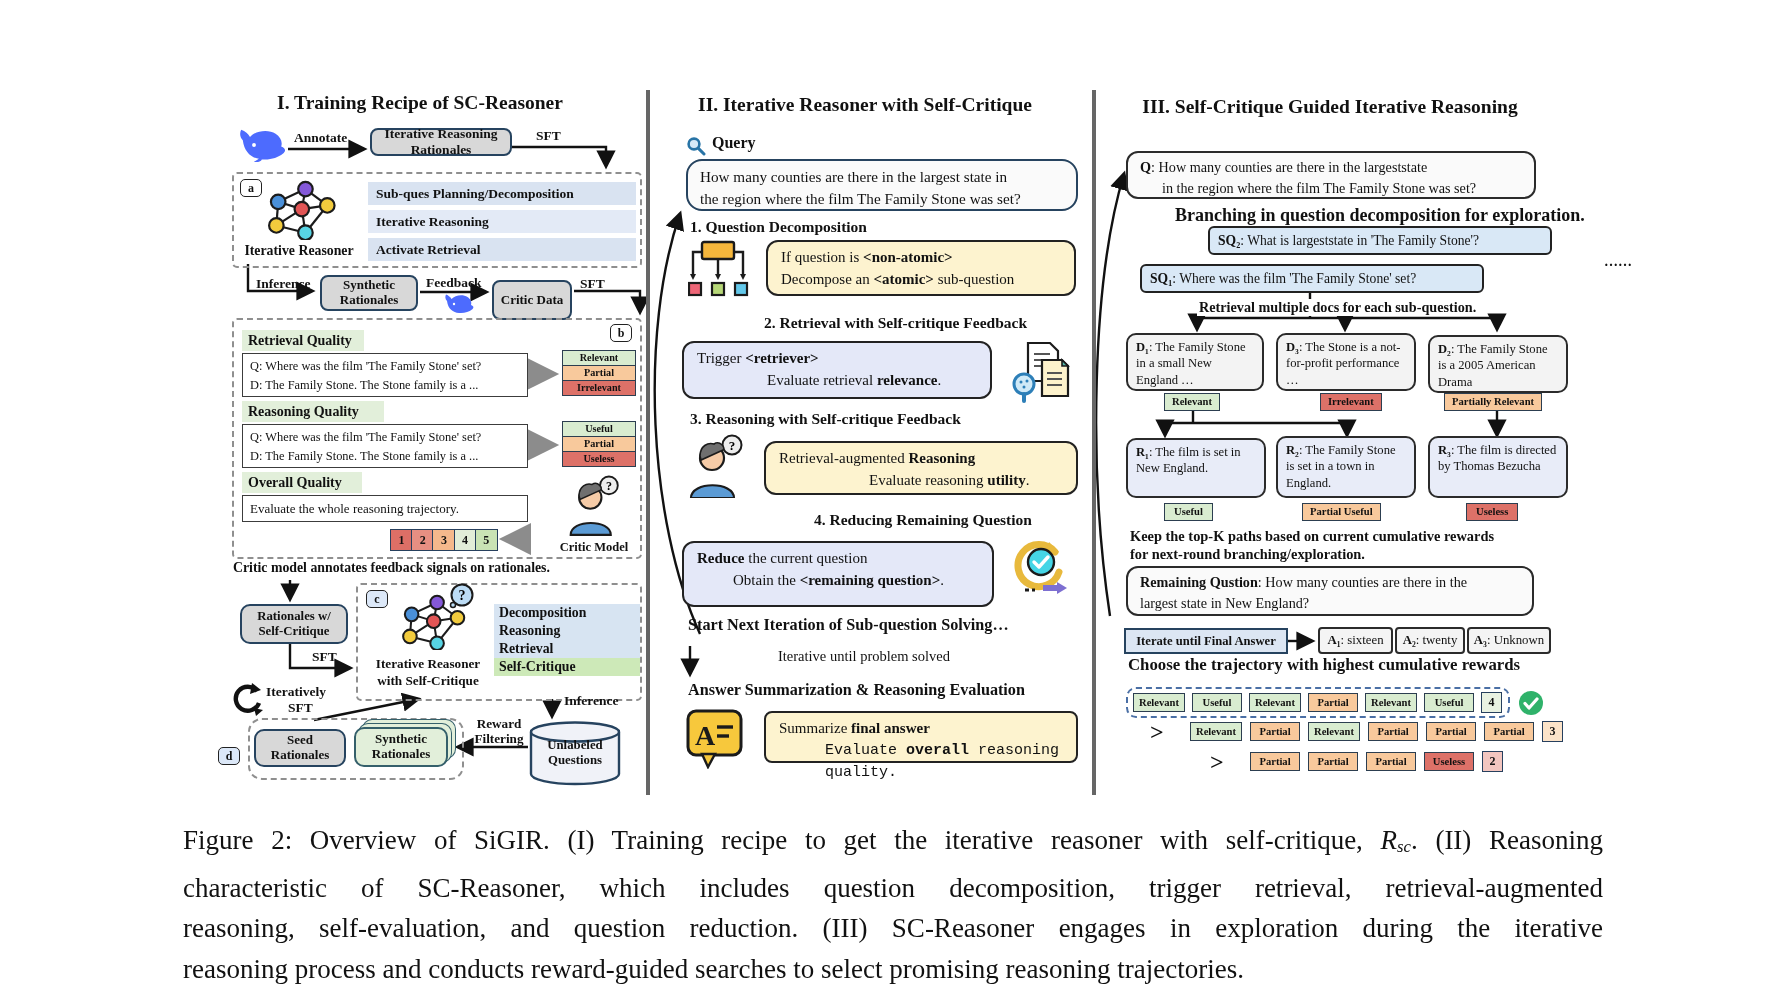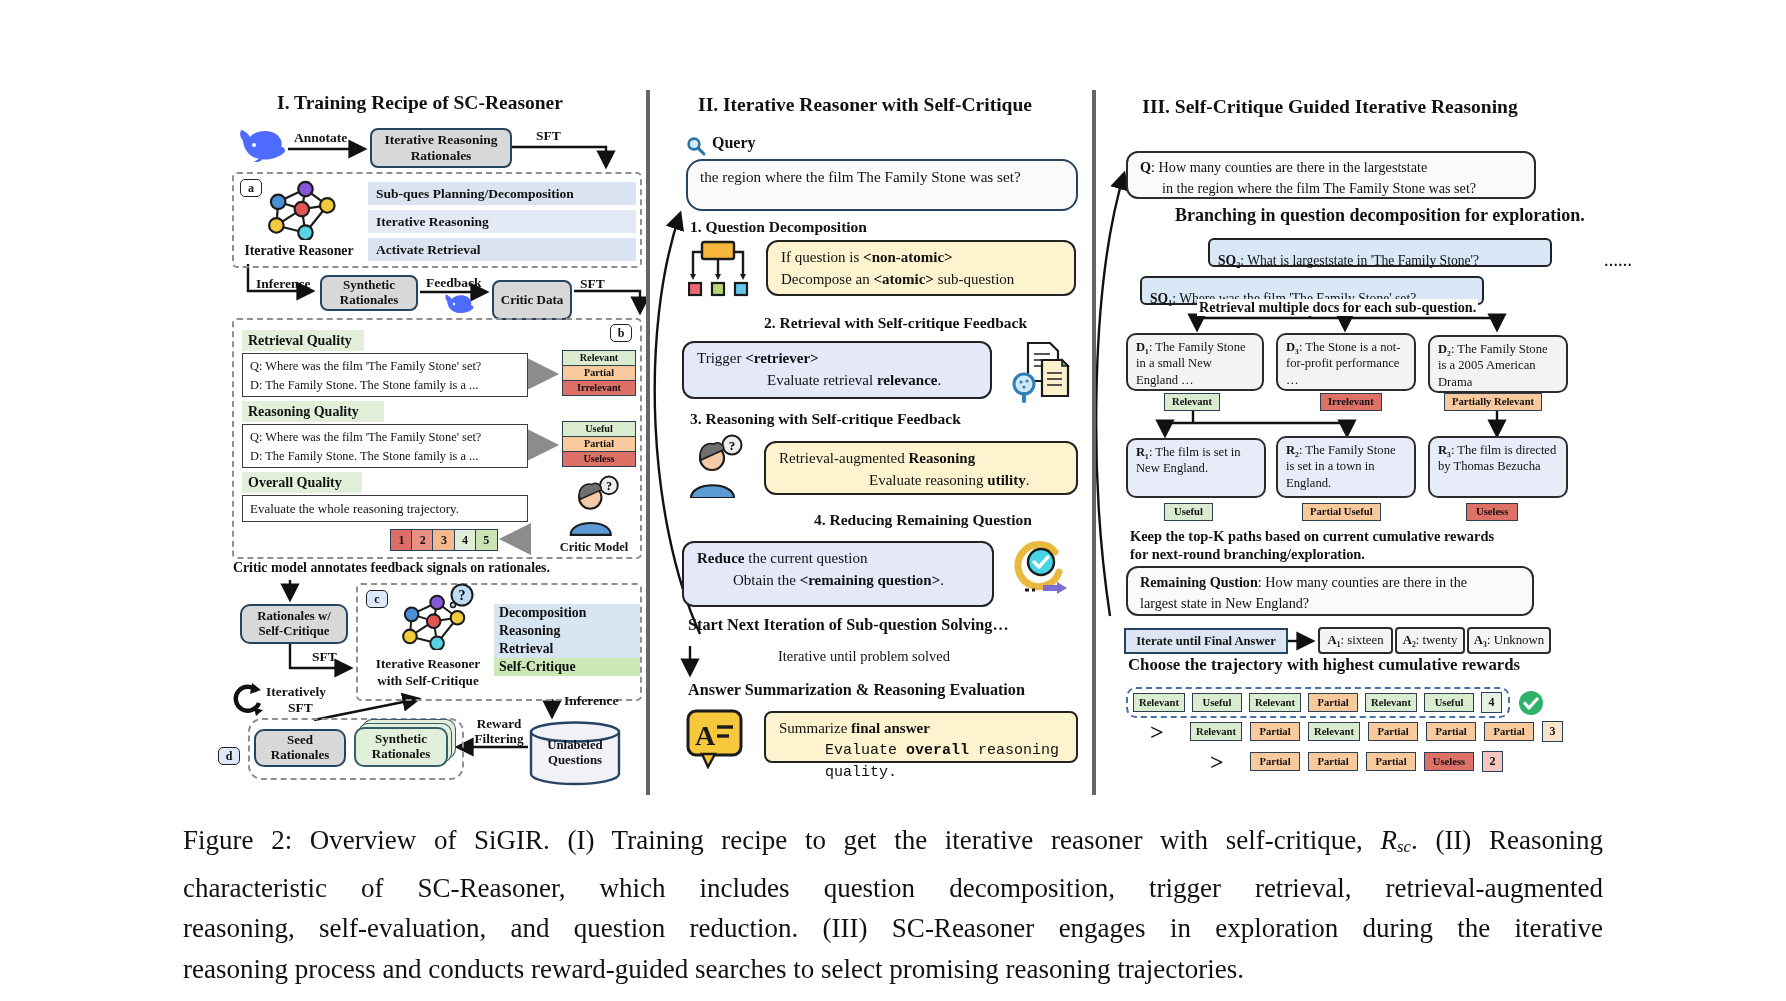--- a/index.html
+++ b/index.html
@@ -36,21 +36,21 @@
   .ybox{background:var(--accent-yellow-box);border:2px solid #222;border-radius:12px;
         font-size:15px;line-height:1.45;padding:5px 13px;box-sizing:border-box;}
   .bbox{background:var(--accent-blue-box);border:2px solid #222;border-radius:12px;
         font-size:15px;line-height:1.45;padding:5px 13px;box-sizing:border-box;}
   .step{font-weight:bold;font-size:15.5px;white-space:nowrap;}
   .qbox{background:#fafafa;border:2.4px solid var(--navy-border);border-radius:16px;
         font-size:15.2px;line-height:1.42;padding:5px 12px;box-sizing:border-box;}
   .q3box{background:#fafafa;border:2.2px solid #2b2b2b;border-radius:12px;
         font-size:14.2px;line-height:1.45;padding:4px 12px;box-sizing:border-box;}
   .sqbox{background:#d9e8f6;border:2px solid #222;border-radius:6px;font-size:13.6px;
-        line-height:25px;padding:8px 8px;box-sizing:border-box;white-space:nowrap;margin-top:12px;}
+        line-height:25px;padding:0 8px;box-sizing:border-box;white-space:nowrap;}
   .dbox{background:#f3f3f3;border:2px solid #2b2b2b;border-radius:10px;font-size:12.6px;
         line-height:1.3;padding:4px 8px;box-sizing:border-box;}
   .rbox{background:#e8ecf8;border:2px solid #2b2b2b;border-radius:10px;font-size:12.6px;
         line-height:1.3;padding:4px 8px;box-sizing:border-box;}
   .abox{background:#f4f4f4;border:2px solid #2b2b2b;border-radius:4px;font-size:12.8px;
         line-height:23px;text-align:center;box-sizing:border-box;white-space:nowrap;}
   .trow{display:flex;align-items:center;gap:8px;}
   .trow .tag{min-width:50px;font-size:10.6px;line-height:13px;padding:2px 5px;}
   .score{border:1.8px solid #27405e;font-weight:bold;font-size:12px;width:19px;height:19px;
          display:inline-flex;align-items:center;justify-content:center;}
@@ -111,21 +111,21 @@
   <div class="a divider" style="left:1092px;top:90px;height:705px;"></div>
 
   <div class="a ptitle" style="left:220px;top:92px;width:400px;">I. Training Recipe of SC-Reasoner</div>
 
   <svg class="a" style="left:238px;top:126px;" width="48" height="38" viewBox="0 0 60 44">
     <path d="M6 16 C2 12 2 7 4 3 C9 5 13 8 15 12 C22 4 38 2 47 8 C53 12 56 18 54 24 C60 26 60 30 56 33 C50 38 40 41 30 40 C18 39 8 32 6 16 Z" fill="#4d6bfe"></path>
     <circle cx="20" cy="22" r="2.4" fill="#fff"></circle>
     <path d="M30 40 C28 43 24 44 20 43 C23 41 26 40 27 38 Z" fill="#4d6bfe"></path>
   </svg>
   <div class="a lbl" style="left:294px;top:130px;">Annotate</div>
-  <div class="a graybox" style="left:370px;top:128px;width:142px;height:40px;font-size:13.5px;">Iterative Reasoning Rationales</div>
+  <div class="a graybox" style="left:370px;top:128px;width:142px;height:28px;font-size:13.5px;">Iterative Reasoning Rationales</div>
   <div class="a lbl" style="left:536px;top:128px;">SFT</div>
 
   <div class="a dashed" style="left:232px;top:172px;width:406px;height:92px;"></div>
   <div class="a badge" style="left:240px;top:179px;">a</div>
   <svg class="a" style="left:262px;top:180px;" width="76" height="60" viewBox="0 0 80 66">
     <g stroke="#1b1b1b" stroke-width="2.4">
       <line x1="46" y1="10" x2="16" y2="24"></line>
         <line x1="46" y1="10" x2="42" y2="32"></line>
         <line x1="46" y1="10" x2="70" y2="28"></line>
       <line x1="16" y1="24" x2="42" y2="32"></line>
@@ -255,20 +255,21 @@
   </svg>
   <div class="a b ctr" style="left:532px;top:738px;width:86px;font-size:12.8px;line-height:1.2;">Unlabeled Questions</div>
 
   <div class="a ptitle" style="left:650px;top:94px;width:430px;">II.  Iterative Reasoner with Self-Critique</div>
   <svg class="a" style="left:686px;top:136px;" width="20" height="20" viewBox="0 0 20 20">
     <circle cx="8" cy="8" r="5.4" fill="#d6eaf8" stroke="#2874a6" stroke-width="2.6"></circle>
     <line x1="12.4" y1="12.4" x2="18" y2="18" stroke="#2874a6" stroke-width="3" stroke-linecap="round"></line>
   </svg>
   <div class="a b" style="left:712px;top:134px;font-size:16px;">Query</div>
   <div class="a qbox" style="left:686px;top:159px;width:392px;height:52px;">
+    <div>How many counties are there in the largest state in</div>
     <div>the region where the film The Family Stone was set?</div>
   </div>
   <div class="a step" style="left:690px;top:218px;">1. Question Decomposition</div>
   <svg class="a" style="left:688px;top:240px;" width="62" height="60" viewBox="0 0 62 60">
     <path d="M13 12 H5 V36" fill="none" stroke="#1b1b1b" stroke-width="2.4"></path>
       <path d="M2 34 h6 l-3 6 Z" fill="#1b1b1b"></path>
     <line x1="30" y1="19" x2="30" y2="36" stroke="#1b1b1b" stroke-width="2.4"></line>
       <path d="M27 34 h6 l-3 6 Z" fill="#1b1b1b"></path>
     <path d="M47 12 H55 V36" fill="none" stroke="#1b1b1b" stroke-width="2.4"></path>
       <path d="M52 34 h6 l-3 6 Z" fill="#1b1b1b"></path>

